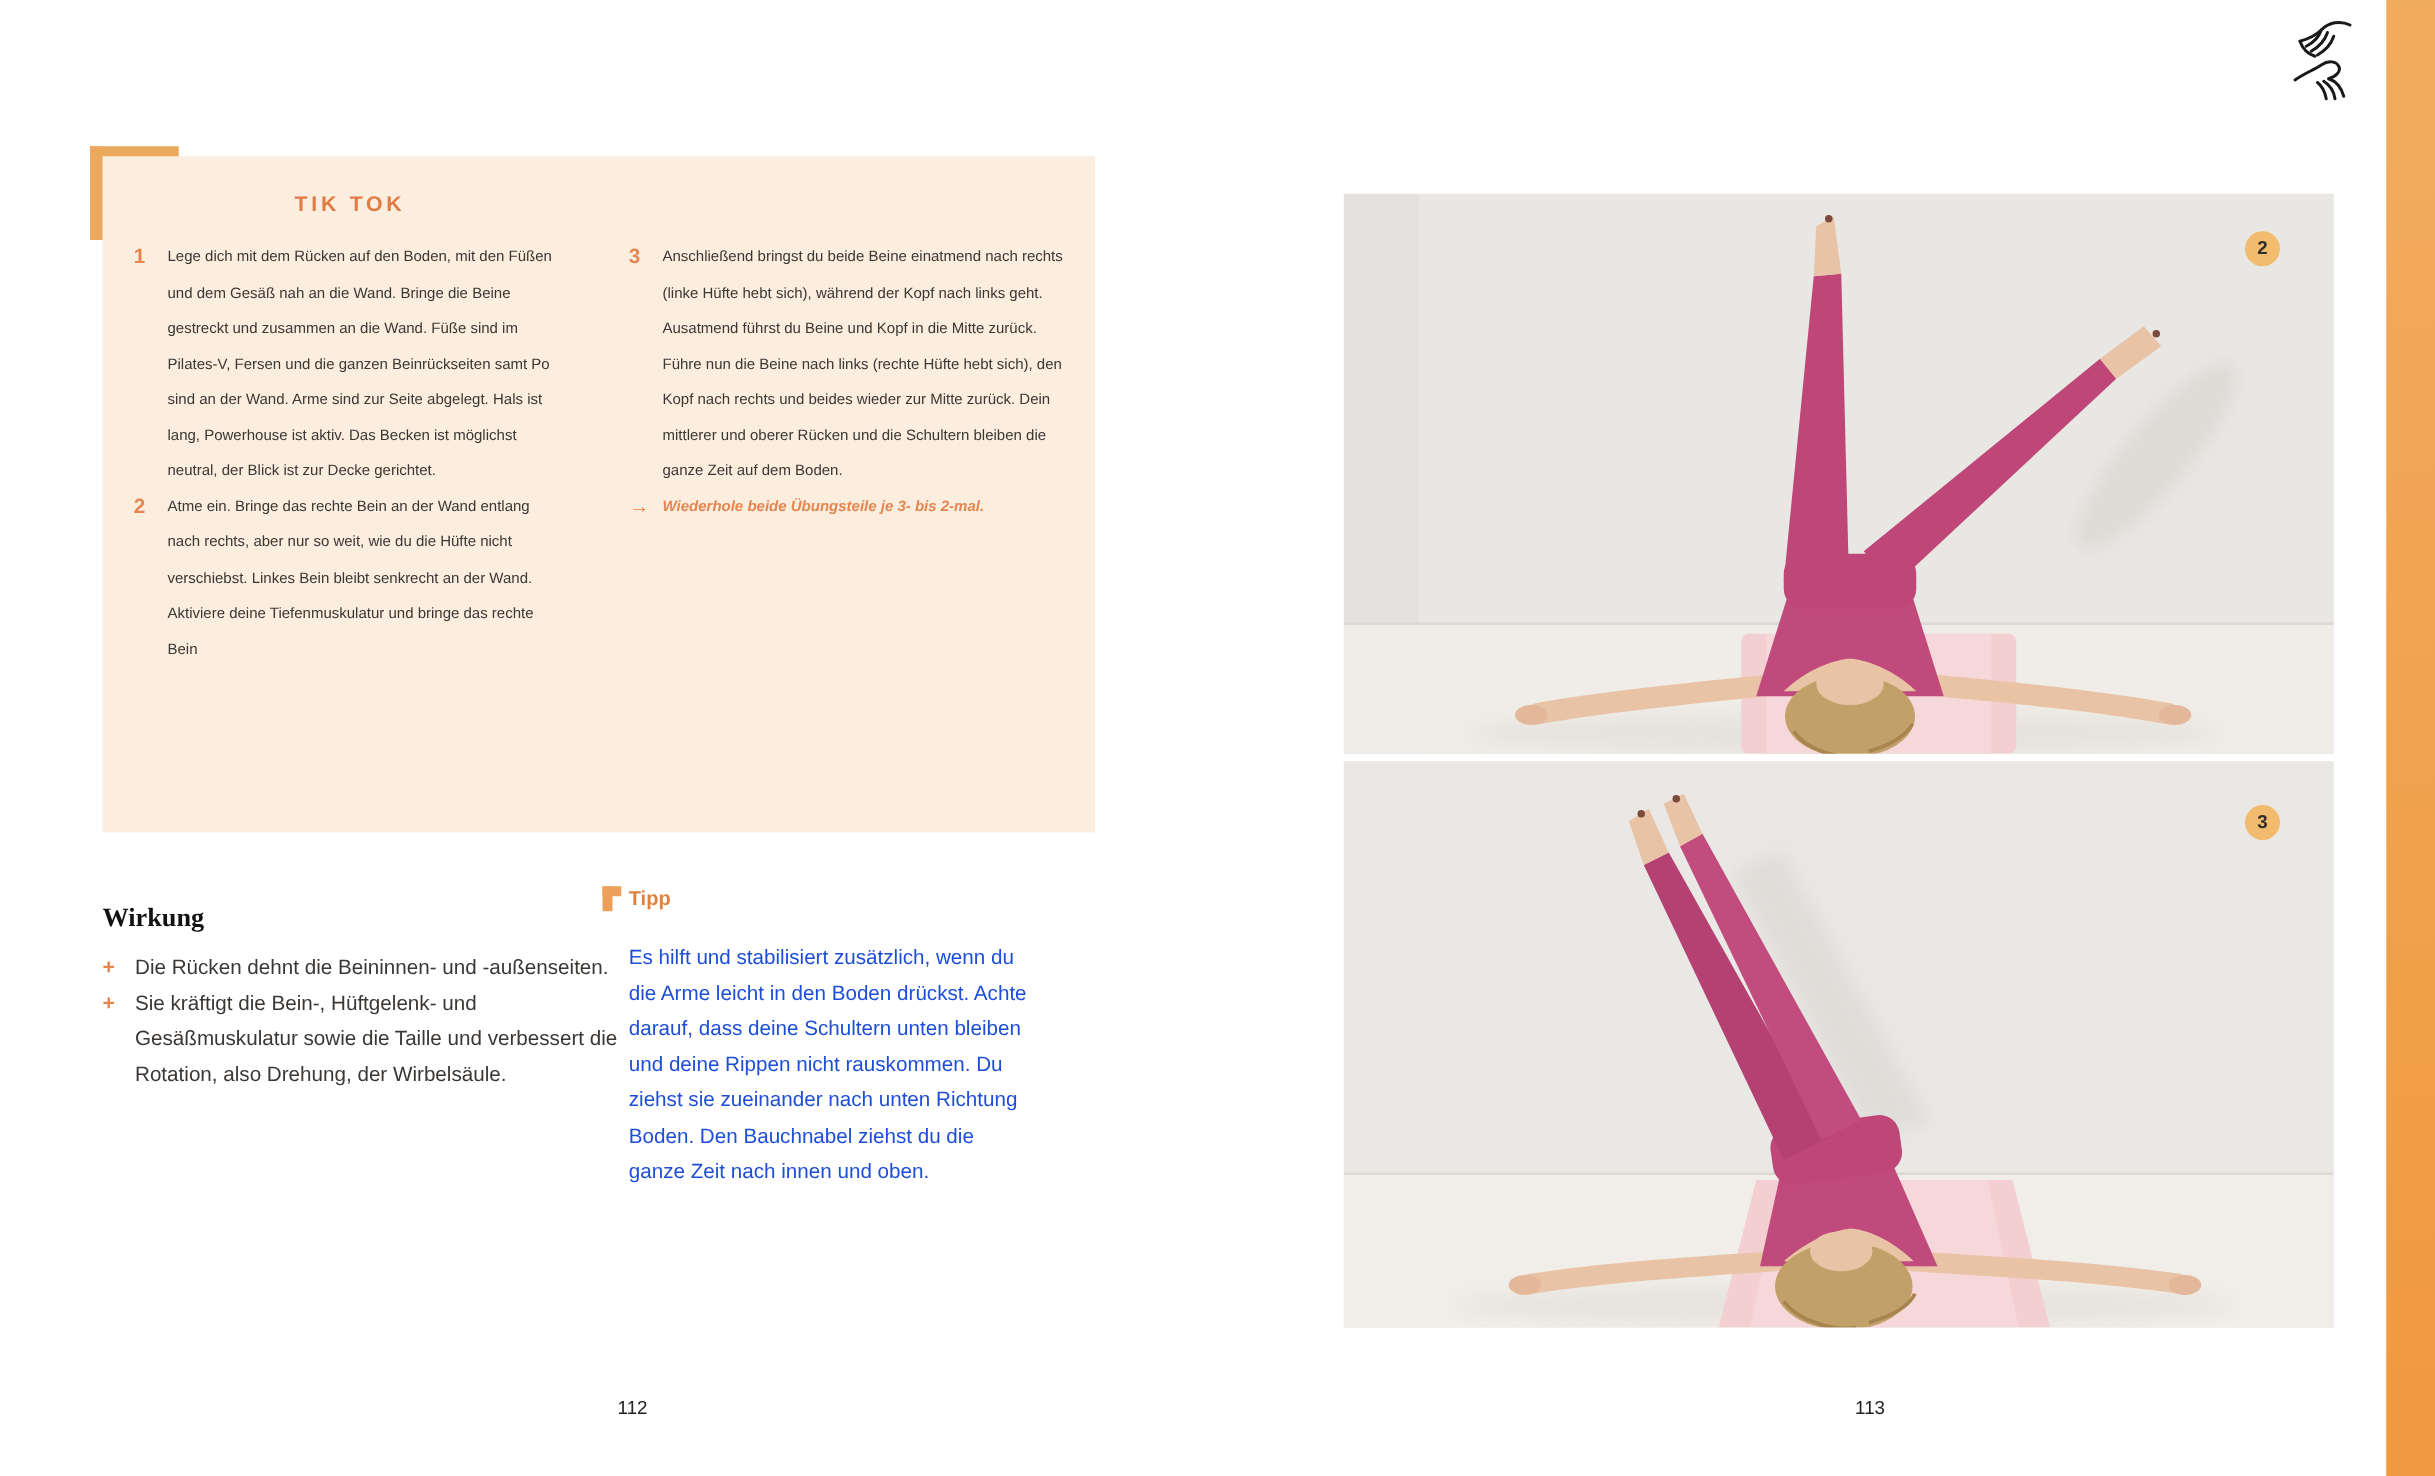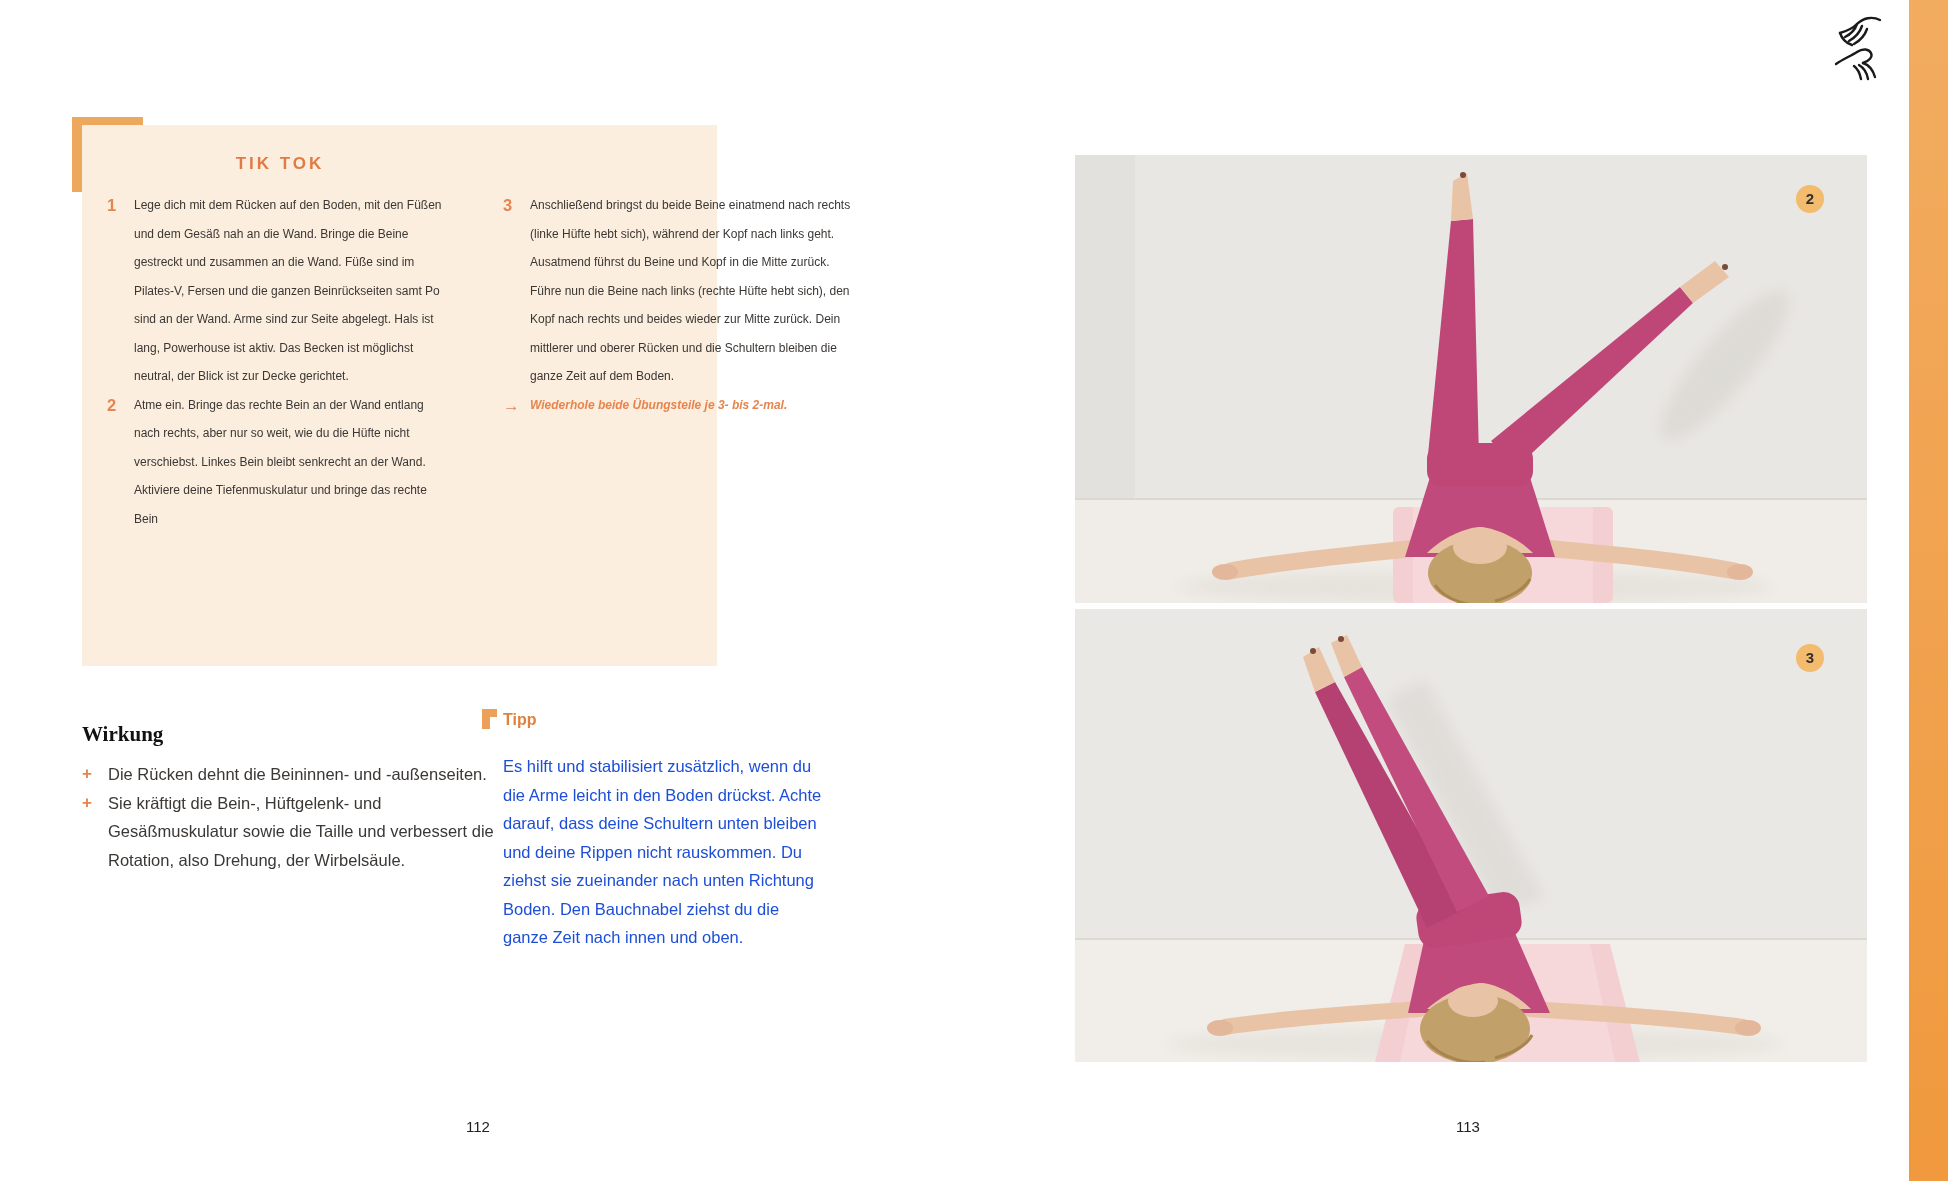--- a/index.html
+++ b/index.html
@@ -22,21 +22,21 @@
   .edge-stripe{position:absolute;left:1909px;top:0;width:39px;height:1181px;
     background:linear-gradient(to bottom,var(--stripe-top),var(--stripe-bottom))}
 
   
   .running-head{position:absolute;left:1160px;top:28px;width:620px;text-align:center;
     font-size:15px;font-weight:bold;letter-spacing:3.5px;color:#1B1B1B}
 
   .hand-icon{position:absolute;left:1818px;top:14px;width:70px;height:70px}
 
   
-  .exercise-box{position:absolute;left:82px;top:125px;width:635px;height:541px;background:var(--box-bg)}
+  .exercise-box{position:absolute;left:82px;top:125px;width:794px;height:541px;background:var(--box-bg)}
   .corner-bracket-lg{position:absolute;left:72px;top:117px;width:71px;height:75px;
     border-left:11px solid var(--bracket-orange);border-top:11px solid var(--bracket-orange)}
   .box-title{position:absolute;left:0;top:29px;width:396px;text-align:center;
     font-size:17px;font-weight:bold;letter-spacing:3px;color:var(--accent-orange)}
   .col{position:absolute;top:66px}
   .col-1{left:25px;width:346px}
   .col-2{left:421px;width:348px}
   .step{display:flex;align-items:flex-start}
   .step-num{flex:0 0 27px;font-weight:bold;color:#E5854F;font-size:16.5px;line-height:28.5px}
   .step-text{flex:1;font-size:12px;line-height:28.5px;color:var(--text-dark)}
@@ -53,21 +53,21 @@
   
   .tipp{position:absolute;left:482px;top:704px;width:345px}
   .corner-bracket-sm{position:absolute;left:0;top:5px;width:15px;height:20px;
     border-left:8px solid #ECA05A;border-top:8px solid #ECA05A}
   .tipp h2{position:absolute;left:21px;top:7px;font-family:Liberation Sans, sans-serif;
     font-size:16px;font-weight:bold;color:#E0813F}
   .tipp p{position:absolute;left:21px;top:48px;width:322px;font-size:16.5px;line-height:28.5px;
     font-weight:normal;color:#1d4ed8}
 
   
-  .page-num{position:absolute;top:1118px;width:80px;text-align:center;font-size:15px;color:#222}
+  .page-num{position:absolute;top:1118px;width:80px;text-align:right;font-size:15px;color:#222}
   .page-num.left{left:438px}
   .page-num.right{left:1428px}
 
   
   .photo{position:absolute;left:1075px;width:792px;overflow:hidden;background:#E9E7E3}
   .photo-1{top:155px;height:448px}
   .photo-2{top:609px;height:453px}
   .photo svg{display:block}
   .badge{position:absolute;width:28px;height:28px;border-radius:50%;background:var(--badge-bg);
     color:#33302B;font-weight:bold;font-size:15px;text-align:center;line-height:28px}

